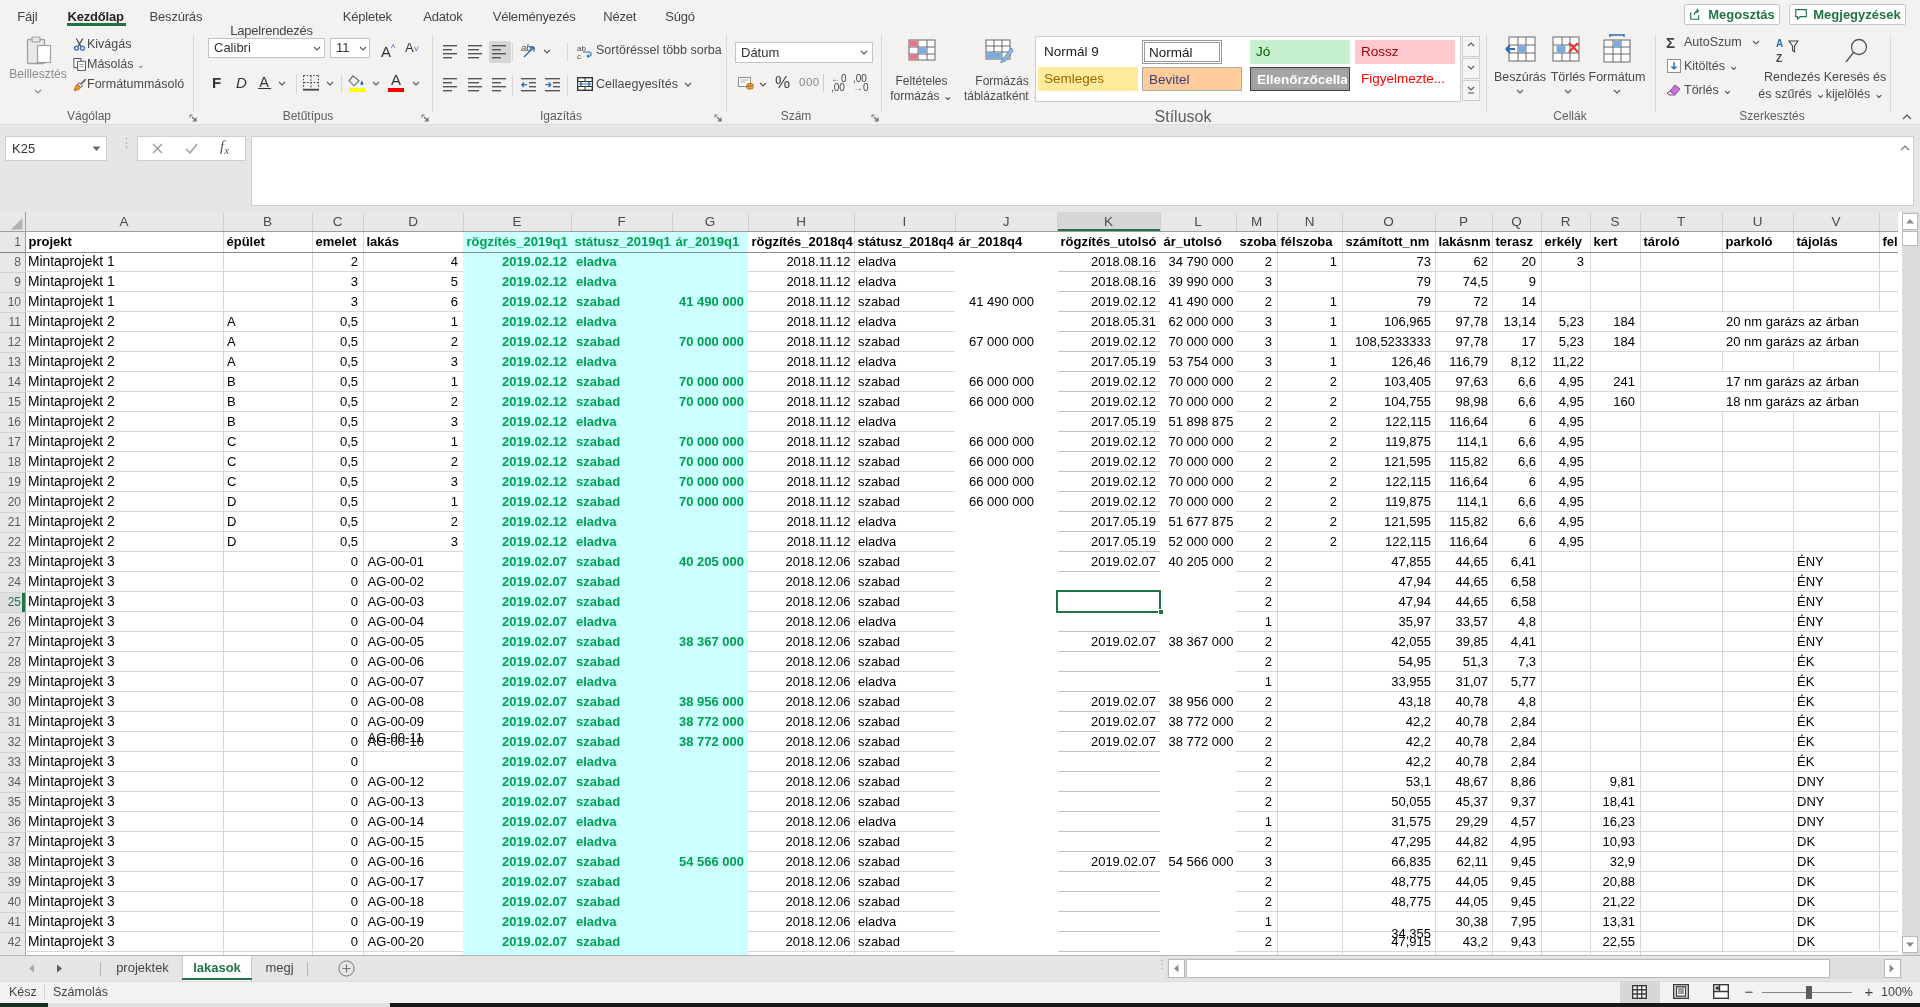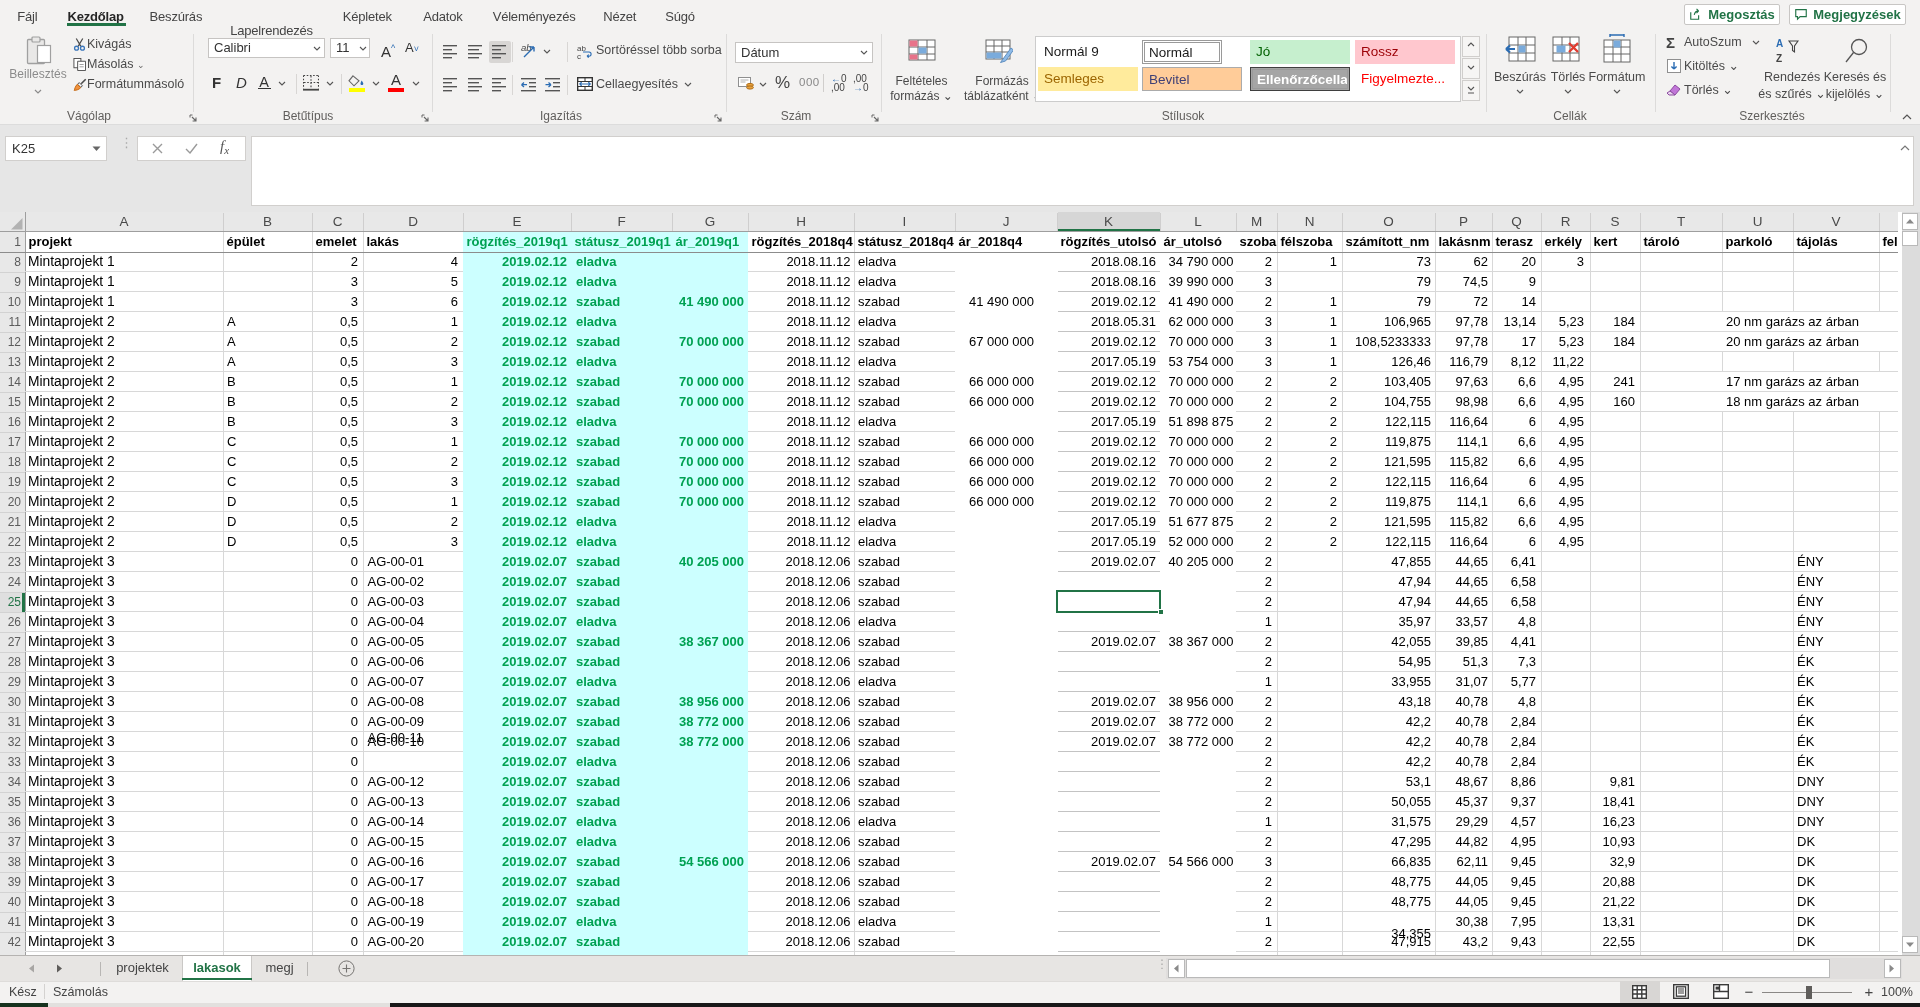--- a/index.html
+++ b/index.html
@@ -57,21 +57,21 @@
 <div style="position:absolute;left:501px;top:110px;width:120px;height:13px;font-size:12px;color:#605e5c;text-align:center;line-height:13px;">Igazítás</div>
 <svg style="position:absolute;left:713px;top:113px;width:10px;height:10px;" width="10" height="10" viewBox="0 0 10 10">
     <path d="M2 2h2.5M2 2v2.5" stroke="#666" stroke-width="1" fill="none"></path>
     <path d="M4 4l4 4M8 4.6V8H4.6" stroke="#666" stroke-width="1.1" fill="none"></path>
   </svg>
 <div style="position:absolute;left:736px;top:110px;width:120px;height:13px;font-size:12px;color:#605e5c;text-align:center;line-height:13px;">Szám</div>
 <svg style="position:absolute;left:870px;top:113px;width:10px;height:10px;" width="10" height="10" viewBox="0 0 10 10">
     <path d="M2 2h2.5M2 2v2.5" stroke="#666" stroke-width="1" fill="none"></path>
     <path d="M4 4l4 4M8 4.6V8H4.6" stroke="#666" stroke-width="1.1" fill="none"></path>
   </svg>
-<div style="position:absolute;left:1123px;top:110px;width:120px;height:13px;font-size:12px;color:#605e5c;text-align:center;line-height:13px;">Stílusok</div>
+<div style="position:absolute;left:1123px;top:110px;width:120px;height:13px;font-size:16px;color:#605e5c;text-align:center;line-height:13px;">Stílusok</div>
 <div style="position:absolute;left:1510px;top:110px;width:120px;height:13px;font-size:12px;color:#605e5c;text-align:center;line-height:13px;">Cellák</div>
 <div style="position:absolute;left:1712px;top:110px;width:120px;height:13px;font-size:12px;color:#605e5c;text-align:center;line-height:13px;">Szerkesztés</div>
 <svg style="position:absolute;left:26px;top:36px;width:28px;height:30px;" width="28" height="30" viewBox="0 0 28 30">
     <rect x="1.5" y="3.5" width="17" height="24" rx="1" fill="#e9e8e7" stroke="#a0a0a0" stroke-width="1.3"></rect>
     <rect x="6" y="1" width="8" height="5" rx="1" fill="#e9e8e7" stroke="#a0a0a0" stroke-width="1.2"></rect>
     <rect x="11.5" y="9.5" width="13" height="17" fill="#fff" stroke="#a0a0a0" stroke-width="1.2"></rect>
   </svg>
 <div style="position:absolute;left:3px;top:68px;width:70px;height:13px;font-size:12px;color:#8b8b8b;text-align:center;line-height:13px;">Beillesztés</div>
 <svg style="position:absolute;left:34px;top:89px;width:8px;height:5px;" width="8" height="5" viewBox="0 0 8 5">
     <path d="M1 1l3 3 3-3" stroke="#8b8b8b" stroke-width="1.2" fill="none"></path>

